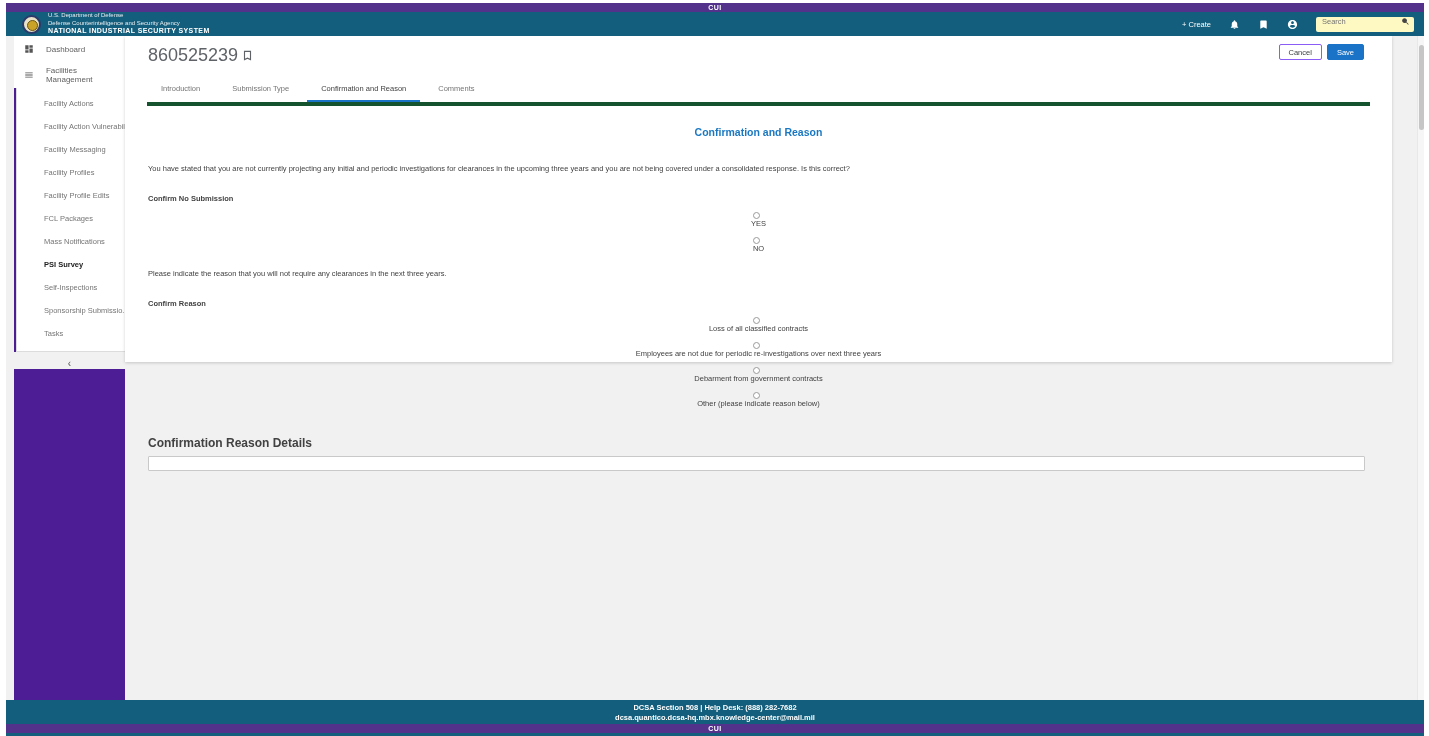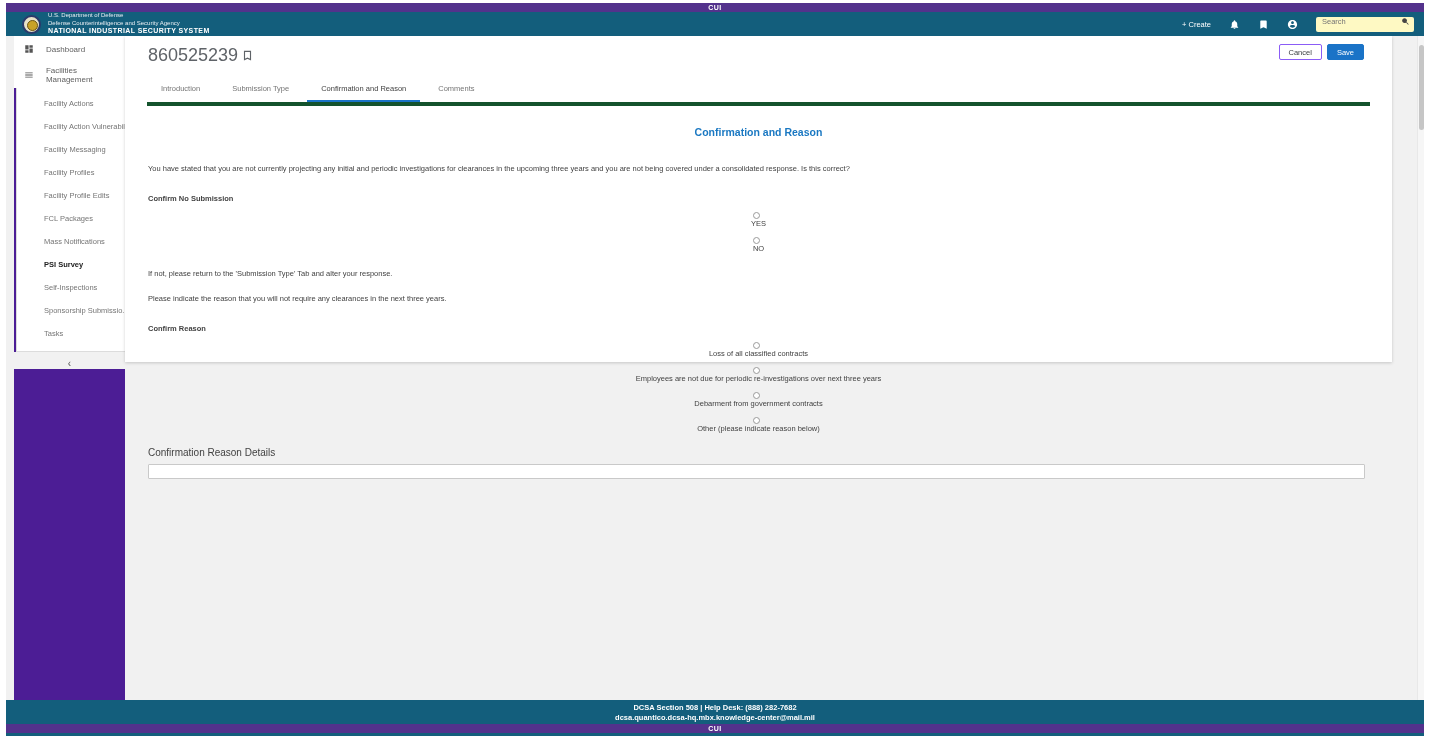--- a/index.html
+++ b/index.html
@@ -55,21 +55,21 @@
 
   
   .form { padding:0 23px; }
   .section-title { text-align:center; color:#1a78c2; font-weight:bold; font-size:10.5px; margin-top:20px; }
   .para { font-size:7.5px; color:#424242; margin-top:26px; }
   .group-label { font-size:7.5px; font-weight:bold; color:#424242; margin-top:21px; }
   .radio-row { display:flex; align-items:center; margin-top:9px; cursor:pointer;flex-direction:column; }
   .radio { width:7px; height:7px; border:1px solid #9a9a9a; border-radius:50%; background:#fff; margin-right:4px; flex:0 0 auto; }
   .radio-row .rlbl { font-size:7.5px; color:#424242; }
   .note { font-size:7.5px; color:#424242; margin-top:16px; }
-  .details-label { font-size:10px; font-weight:normal; color:#424242; margin-top:14px; }
+  .details-label { font-size:12px; font-weight:bold; color:#424242; margin-top:28px; }
   .details-input { margin-top:6px; width:1217px; height:15px; border:1px solid #c9c9c9; border-radius:1px; background:#fff; font-size:8px; padding:0 4px; outline:none; font-family:"Liberation Sans", sans-serif; }
 
   
   .scrollbar { position:absolute; right:0; top:0; bottom:0; width:7px; background:#f6f6f6; border-left:1px solid #e8e8e8; }
   .thumb { position:absolute; top:9px; left:1px; width:5px; height:85px; background:#c6c6c6; border-radius:3px; cursor:pointer; }
 
   
   .footer { height:36px; background:#135e7c; color:#fff; text-align:center; padding-top:3px; }
   .footer .f1, .footer .f2 { font-size:7.5px; font-weight:bold; line-height:10px; }
 </style>
@@ -171,21 +171,20 @@
         <div class="group-label">Confirm No Submission</div>
         <div class="radio-row">
           <span class="radio"></span>
           <span class="rlbl">YES</span>
         </div>
         <div class="radio-row">
           <span class="radio"></span>
           <span class="rlbl">NO</span>
         </div>
 
-        <div class="note">If not, please return to the 'Submission Type' Tab and alter your response.</div>
         <div class="note">Please indicate the reason that you will not require any clearances in the next three years.</div>
 
         <div class="group-label">Confirm Reason</div>
         <div class="radio-row">
           <span class="radio"></span>
           <span class="rlbl">Loss of all classified contracts</span>
         </div>
         <div class="radio-row">
           <span class="radio"></span>
           <span class="rlbl">Employees are not due for periodic re-investigations over next three years</span>

